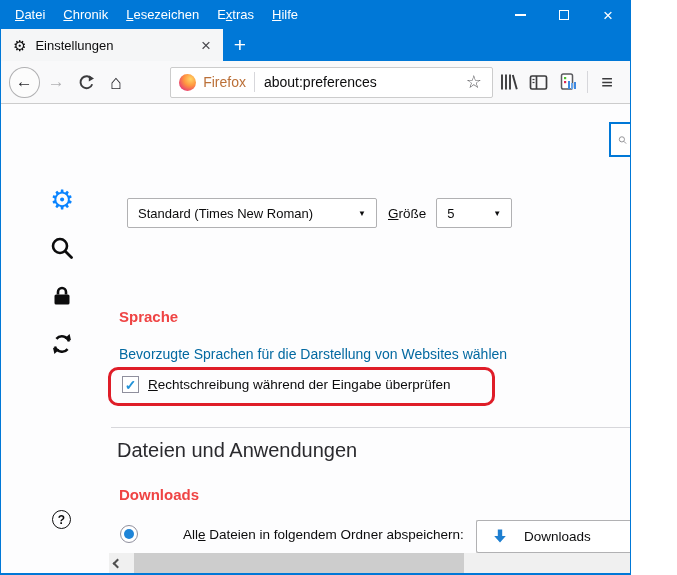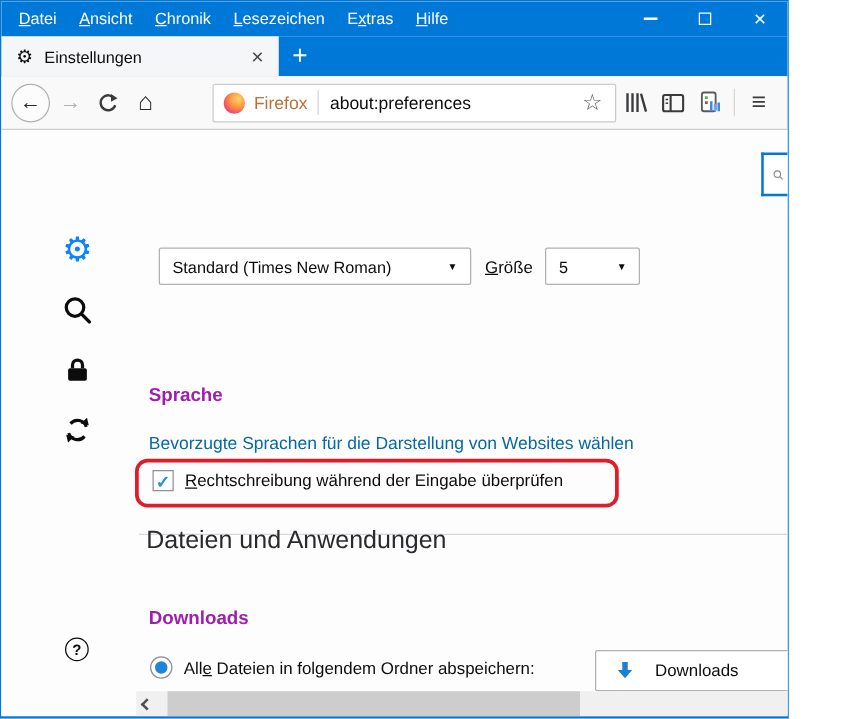--- a/index.html
+++ b/index.html
@@ -74,34 +74,34 @@
   .caret-bar { width:1px; height:17px; background:#000; margin:0 1px 0 6px; flex:0 0 auto; }
   .search-ph { color:#767676; font-size:14px; white-space:nowrap; }
   
   .font-row { position:absolute; left:118px; top:94px; display:flex; align-items:center; font-size:13.5px; color:#0c0c0d; }
   .dropdown { height:30px; background:#fff; border:1px solid #b1b1b3; border-radius:2px;
     display:flex; align-items:center; padding:0 10px; font-size:13px; color:#0c0c0d;gap:10px; }
   .dd-caret { margin-left:auto; font-size:8px; color:#0c0c0d; }
   .dd-font { width:250px; margin-left:8px; }
   .dd-size { width:76px; margin-left:10px; }
   .size-label { margin-left:11px; }
-  .h-section { position:absolute; left:118px; font-size:15px; font-weight:bold; color:#a21caf; }
+  .h-section { position:absolute; left:118px; font-size:15px; font-weight:bold; color:#ef4444; }
   .desc-text { position:absolute; left:118px; font-size:14px; color:#0369a1; }
   
   .spell-row { position:absolute; left:121px; top:272px; display:flex; align-items:center; }
   .checkbox { width:17px; height:17px; border:1px solid #8f8f9d; background:#fff;
     display:flex; align-items:center; justify-content:center; }
   .checkbox .mark { color:#2292d8; font-size:14px; font-weight:bold; line-height:1; }
   .spell-label { margin-left:9px; font-size:13.5px; color:#0c0c0d; }
   .annotation { position:absolute; left:107px; top:263px; width:387px; height:39px;
     border:3px solid #df1d28; border-radius:10px; pointer-events:none; }
   .divider { position:absolute; left:110px; top:323px; width:549px; height:1px; background:#d7d7db; }
-  .h-group { position:absolute; left:116px; top:317px; font-size:20px; font-weight:300; color:#2a2a2e; }
-  
-  .radio-row { position:absolute; left:119px; top:421px; display:flex; align-items:center; }
+  .h-group { position:absolute; left:116px; top:335px; font-size:20px; font-weight:300; color:#2a2a2e; }
+  
+  .radio-row { position:absolute; left:119px; top:421px; display:flex; align-items:center;gap:36px; }
   .radio { width:18px; height:18px; border:1px solid #8f8f9d; border-radius:50%; background:#fff;
     display:flex; align-items:center; justify-content:center; }
   .radio .dot { width:10px; height:10px; border-radius:50%; background:#1f85d8; }
   .radio-label { margin-left:9px; font-size:13.5px; color:#0c0c0d; }
   .folder-box { position:absolute; left:475px; top:416px; width:184px; height:33px;
     background:#fff; border:1px solid #b1b1b3; border-right:none; border-radius:2px;
     display:flex; align-items:center; padding-left:13px; overflow:hidden; }
   .folder-label { margin-left:14px; font-size:13.5px; color:#0c0c0d; }
   
   .v-scroll { position:absolute; left:659px; top:0; width:16px; height:449px; background:#f0f0f0; }
@@ -117,21 +117,20 @@
   .chev-right { transform:rotate(-45deg); }
   u { text-decoration:underline; }
 </style>
 </head>
 <body>
 
 <div class="window">
 
   <div class="menubar">
     <span class="menu-item"><u>D</u>atei</span>
-    <span class="menu-item"><u>A</u>nsicht</span>
     <span class="menu-item"><u>C</u>hronik</span>
     <span class="menu-item"><u>L</u>esezeichen</span>
     <span class="menu-item">E<u>x</u>tras</span>
     <span class="menu-item"><u>H</u>ilfe</span>
     <div class="win-controls">
       <div class="win-btn">
           <span class="min-glyph"></span>
         </div>
       <div class="win-btn">
           <span class="max-glyph"></span>

